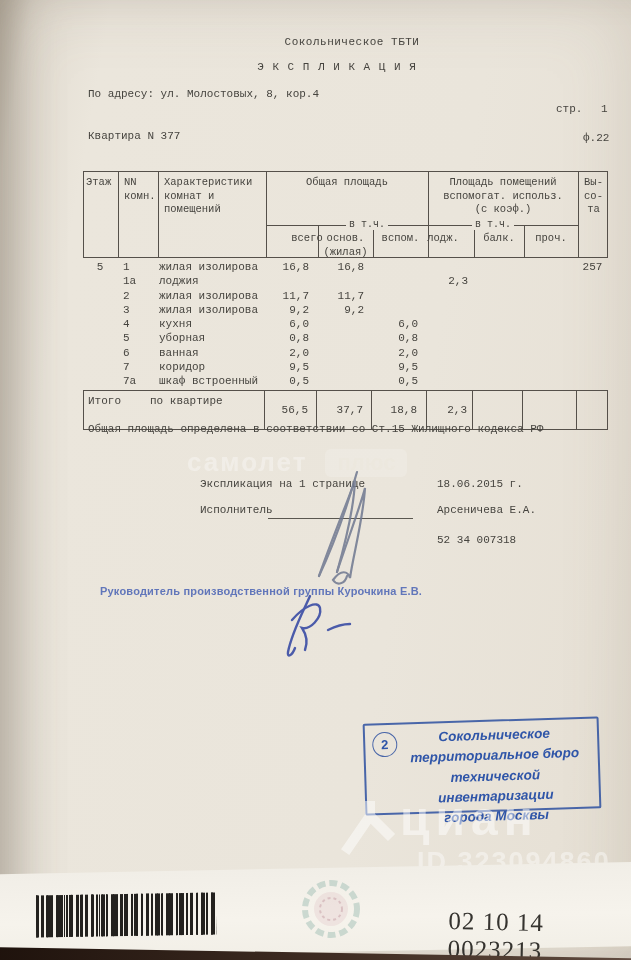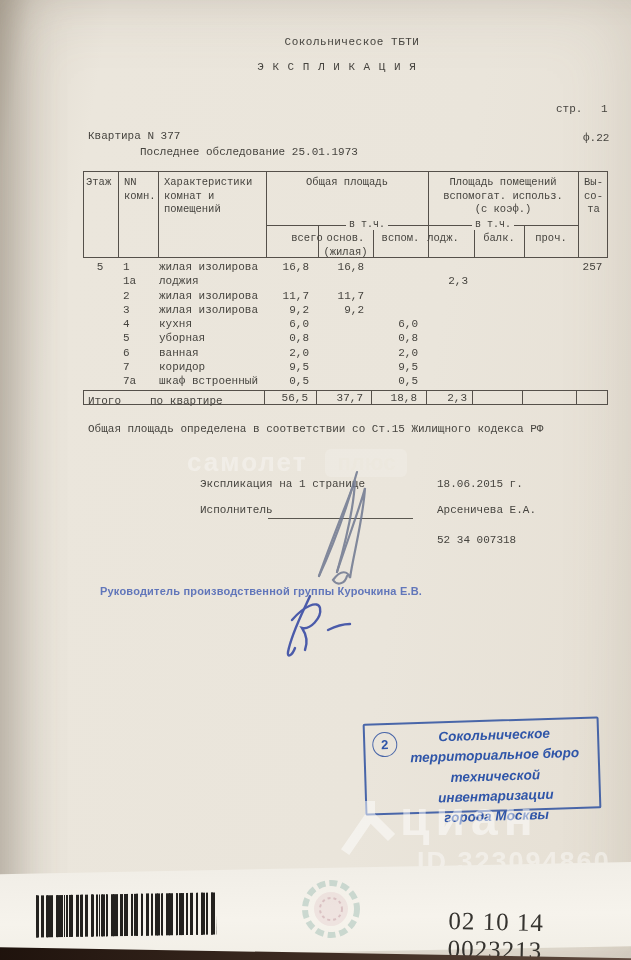--- a/index.html
+++ b/index.html
@@ -27,21 +27,21 @@
   .c0{width:34px;text-align:center;}
   .c1{width:40px;padding-left:6px;}
   .c2{width:108px;padding-left:2px;}
   .c3{width:52px;text-align:right;padding-right:8px;}
   .c4{width:55px;text-align:right;padding-right:8px;}
   .c5{width:55px;text-align:right;padding-right:9px;}
   .c6{width:46px;text-align:right;padding-right:5px;}
   .c7{width:50px;text-align:right;padding-right:8px;}
   .c8{width:54px;text-align:right;padding-right:8px;}
   .c9{width:31px;text-align:center;}
-  .totbox{left:83px;top:390px;width:525px;height:15px;border:1.5px solid #55504a;box-sizing:border-box;display:flex;font-size:11px;}
+  .totbox{left:83px;top:390px;width:525px;height:40px;border:1.5px solid #55504a;box-sizing:border-box;display:flex;font-size:11px;}
   .tc{flex:none;box-sizing:border-box;height:100%;display:flex;align-items:center;justify-content:flex-end;border-left:1.4px solid #55504a;}
   .tc0{width:182px;position:relative;border-left:none;height:100%;}
   .tc0 .lab{position:absolute;left:4px;top:4px;}
   .tc0 .scope{position:absolute;left:66px;top:4px;}
   .w52{width:52px;padding-right:8px;}.w55{width:55px;padding-right:8px;}
   .w55b{width:55px;padding-right:9px;}
   .w46{width:46px;padding-right:5px;}.w50{width:50px;padding-right:8px;}
   .w54{width:54px;padding-right:8px;}.w31{width:31px;padding-right:2px;}
   .sigline{border-bottom:1.2px solid #5a5750;}
   .blue-line{font-family:"Liberation Sans","DejaVu Sans",sans-serif;font-weight:bold;font-size:11px;color:#4a63b5;opacity:.85;letter-spacing:.2px;}
@@ -64,25 +64,25 @@
   .docnum{left:448px;top:909px;font-family:"Liberation Serif","DejaVu Serif",serif;font-size:25px;color:#35332f;letter-spacing:1px;transform:rotate(1.2deg);}
   .desk{left:-10px;top:947px;width:700px;height:40px;transform:rotate(1deg);transform-origin:left top;background:linear-gradient(90deg,#1e120c,#433026 55%,#5a453a 85%,#6b564a);}
 </style>
 </head>
 <body>
 
 <div class="doc">
 
   <div class="abs t11 ce" style="left:232px;top:36px;width:240px;letter-spacing:.5px;">Сокольническое ТБТИ</div>
   <div class="abs t11 ce" style="left:217px;top:61px;width:240px;letter-spacing:1px;">Э К С П Л И К А Ц И Я</div>
+  <div class="abs t11" style="left:88px;top:88px;">По адресу: ул. Молостовых, 8, кор.4</div>
   <div class="abs t11" style="left:556px;top:103px;">стр.</div>
   <div class="abs t11" style="left:601px;top:103px;">1</div>
   <div class="abs t11" style="left:88px;top:130px;">Квартира N 377</div>
   <div class="abs t11" style="left:583px;top:132px;">ф.22</div>
-  <div class="abs t11" style="left:140px;top:146px;">Последнее обследование 25.01.1973</div>
 
   <div class="abs hbox">
     <div class="vl" style="left:34px;"></div>
     <div class="vl" style="left:74px;"></div>
     <div class="vl" style="left:182px;"></div>
     <div class="vl" style="left:344px;"></div>
     <div class="vl" style="left:494px;"></div>
     <div class="hl" style="left:182px;width:162px;"></div>
     <div class="hl" style="left:344px;width:150px;"></div>
     <div class="vls" style="left:234px;"></div>

